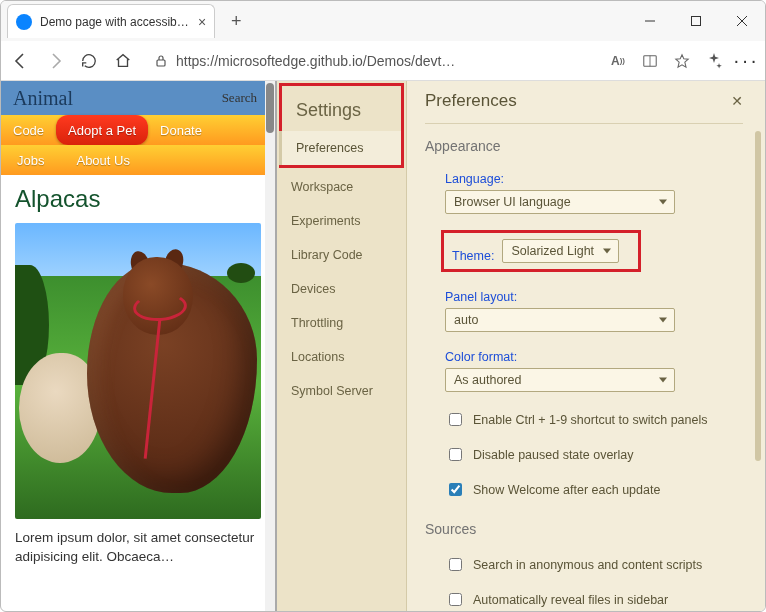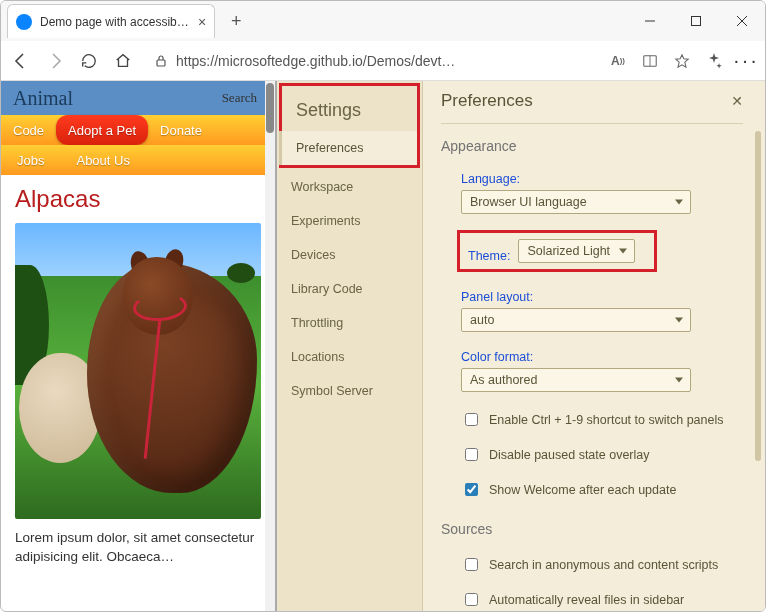--- a/index.html
+++ b/index.html
@@ -35,37 +35,37 @@
   .page { width:276px; border-right:2px solid #aaa; display:flex; flex-direction:column; overflow:hidden; position:relative; }
   .page-scroll { position:absolute; right:0; top:0; bottom:0; width:10px; background:#f1f1f1; }
   .page-scroll .thumb { position:absolute; top:2px; left:1px; width:8px; height:50px; background:#888; border-radius:4px;}
   .hero { height:34px; background:#5a8ec4; color:#1b3a5c; display:flex; align-items:center; padding-left:12px; font-size:20px; font-family:Georgia,serif; font-weight:500;}
   .hero-right { margin-left:auto; font-size:13px; color:#333; padding-right:18px;}
   .nav1 { display:flex; background:linear-gradient(#ffcf33,#ff9a1f); height:30px; align-items:center; }
   .nav1 a { padding:0 12px; color:#fff; text-shadow:0 1px 1px rgba(0,0,0,.3); font-size:13px;}
   .nav1 a.adopt { background:linear-gradient(#ff3a1f,#d9220b); height:30px; display:flex; align-items:center; box-shadow:0 1px 3px rgba(0,0,0,.3); border-radius:12px;}
   .nav2 { display:flex; background:linear-gradient(#ffcf33,#ff9a1f); height:30px; align-items:center; }
   .nav2 a { padding:0 16px; color:#fff; text-shadow:0 1px 1px rgba(0,0,0,.3); font-size:13px;}
-  .page-h1 { font-size:24px; font-weight:300; color:#b91c1c; margin:10px 14px 10px 14px; }
+  .page-h1 { font-size:24px; font-weight:300; color:#14532d; margin:10px 14px 10px 14px; }
   .photo { margin:0 14px 0 14px; height:296px; position:relative; overflow:hidden; border-radius:2px;}
   .sky { position:absolute; inset:0; background:linear-gradient(#6bb7ff 0%,#9dd1ff 18%,#3d8f2e 18%,#59b23c 55%,#2e6b1f 100%);}
   .tree1 { position:absolute; left:-4px; top:42px; width:38px; height:120px; background:#1f5013; border-radius:0 50% 50% 0;}
   .tree2 { position:absolute; right:6px; top:40px; width:28px; height:20px; background:#224d12; border-radius:50%;}
   .alpaca-body { position:absolute; left:72px; top:40px; width:170px; height:230px; background:radial-gradient(circle at 45% 35%,#7a4124,#4d2210); border-radius:40% 55% 45% 50%/48% 42% 58% 52%; box-shadow:inset -10px -10px 30px rgba(0,0,0,.4), inset 8px 8px 20px rgba(255,180,120,.2);}
   .alpaca-head { position:absolute; left:108px; top:34px; width:70px; height:78px; background:radial-gradient(circle at 40% 35%,#8a4a27,#5a2812); border-radius:48% 52% 50% 50%;}
   .ear1 {position:absolute; left:116px; top:28px; width:18px; height:26px; background:#5a2812; border-radius:60% 60% 50% 50%; transform:rotate(-12deg);}
   .ear2 {position:absolute; left:150px; top:26px; width:18px; height:26px; background:#5a2812; border-radius:60% 60% 50% 50%; transform:rotate(14deg);}
   .halter1 {position:absolute; left:118px; top:70px; width:54px; height:28px; border:3px solid #c9243a; border-radius:50%; transform:rotate(-4deg); border-top-color:transparent;}
   .rope {position:absolute; left:136px; top:96px; width:3px; height:140px; background:#c9243a; transform:rotate(6deg);}
   .baby {position:absolute; left:4px; top:130px; width:82px; height:110px; background:radial-gradient(circle at 45% 35%,#ead9c0,#cbb794); border-radius:50% 46% 50% 50%;}
   .lorem { margin:10px 14px; font-size:13.5px; line-height:1.4; color:#333;}
   
   
   .dev { flex:1; display:flex; background:#f3edda; }
-  .dev-left { width:146px; background:#ece3c8; border-right:1px solid #d4caa8; display:flex; flex-direction:column; }
+  .dev-left { width:130px; background:#ece3c8; border-right:1px solid #d4caa8; display:flex; flex-direction:column; }
   .dev-left-hl { border:3px solid #d4202a; margin:2px; padding:0; }
   .dev-header { font-size:18px; color:#6a6344; padding:14px 14px 10px 14px; }
   .dev-item { padding:10px 14px; color:#6a6344; font-size:12.5px; cursor:default;}
   .dev-item.selected { background:#f3edda; border-left:3px solid #d4caa8; margin-left:-3px; color:#5a5437; }
   .dev-right { flex:1; display:flex; flex-direction:column; padding:0 22px 0 18px; overflow:hidden;}
   .pref-hd { display:flex; align-items:center; padding:10px 0 12px 0;}
   .pref-title { font-size:17px; color:#5a5437;}
   .pref-close { margin-left:auto; color:#6a6344; font-size:14px;}
   .pref-hr { border:0; border-top:1px solid #d9d0b2; margin:0 0 8px 0;}
   .section { color:#737373; font-size:14px; margin:6px 0 10px 0;}
@@ -202,22 +202,22 @@
     </div>
 
     <div class="dev">
       <div class="dev-left">
         <div class="dev-left-hl">
           <div class="dev-header">Settings</div>
           <div class="dev-item selected">Preferences</div>
         </div>
         <div class="dev-item">Workspace</div>
         <div class="dev-item">Experiments</div>
+        <div class="dev-item">Library Code</div>
         <div class="dev-item">Devices</div>
-        <div class="dev-item">Library Code</div>
         <div class="dev-item">Throttling</div>
         <div class="dev-item">Locations</div>
         <div class="dev-item">Symbol Server</div>
       </div>
 
       <div class="dev-right">
         <div class="pref-hd">
           <div class="pref-title">Preferences</div>
           <div class="pref-close">✕</div>
         </div>

